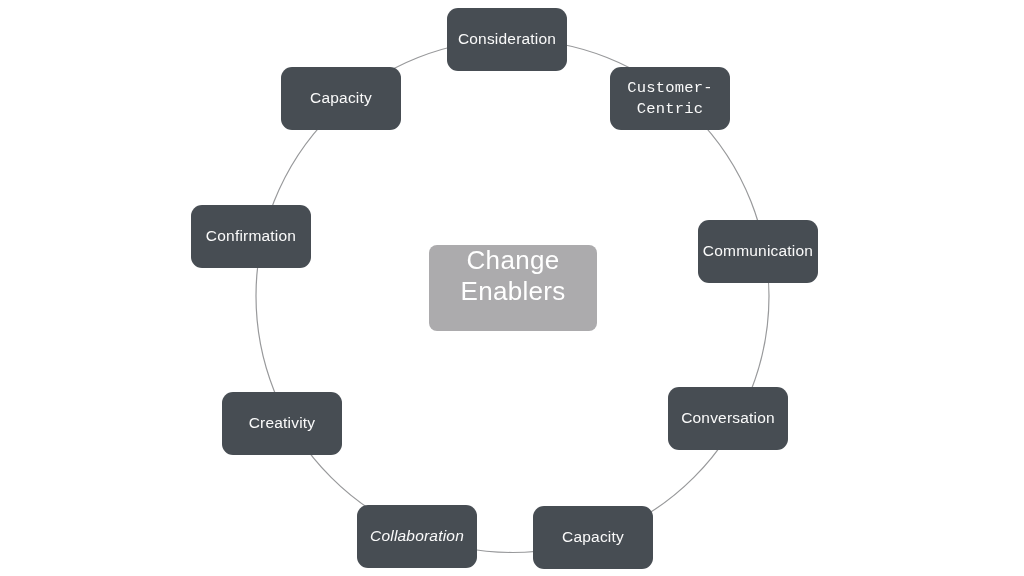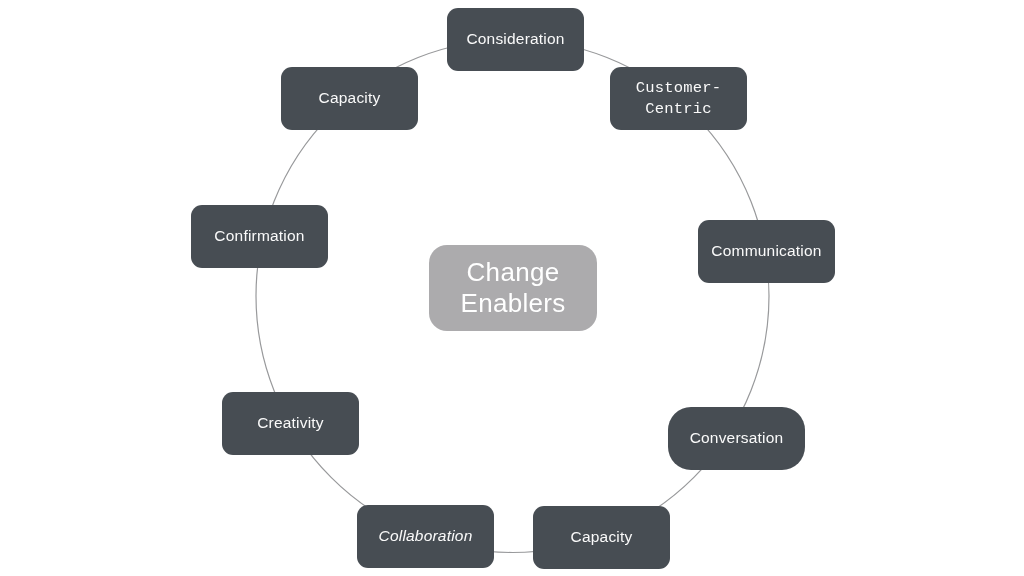--- a/index.html
+++ b/index.html
@@ -14,44 +14,44 @@
   body{
     width:1024px;height:576px;overflow:hidden;
     background:var(--bg);
     font-family:"Liberation Sans", sans-serif;
   }
   .stage{
     position:relative;width:1024px;height:576px;background:var(--bg);
   }
   .ring-svg{position:absolute;left:0;top:0;width:1024px;height:576px;}
   .node{
-    position:absolute;width:137px;height:63px;
+    position:absolute;width:120px;height:63px;
     background:var(--node-fill);
     border-radius:11px;
     color:var(--node-text);
     display:flex;align-items:center;justify-content:center;
     text-align:center;
     font-size:15.5px;line-height:1.3;letter-spacing:0.2px;
     white-space:pre-line;
   }
   .center-node{
     position:absolute;left:429px;top:245px;width:168px;height:86px;
     background:var(--center-fill);
-    border-radius:18px;
+    border-radius:8px;
     color:var(--center-text);
-    display:flex;align-items:center;justify-content:center;
+    display:flex;align-items:flex-start;justify-content:center;
     text-align:center;
     font-size:26px;line-height:1.2;letter-spacing:0.3px;
     white-space:pre-line;
   }
   
   .n0{left:447px;top:8px;}
   .n1{left:610px;top:67px;font-family:Liberation Mono, monospace;}
   .n2{left:698px;top:220px;}
-  .n3{left:668px;top:407px;border-radius:23px;}
+  .n3{left:668px;top:387px;}
   .n4{left:533px;top:506px;}
   .n5{left:357px;top:505px;font-style:italic;}
   .n6{left:222px;top:392px;justify-content:center;}
   .n7{left:191px;top:205px;}
   .n8{left:281px;top:67px;}
 </style>
 </head>
 <body>
 
 <div class="stage">

